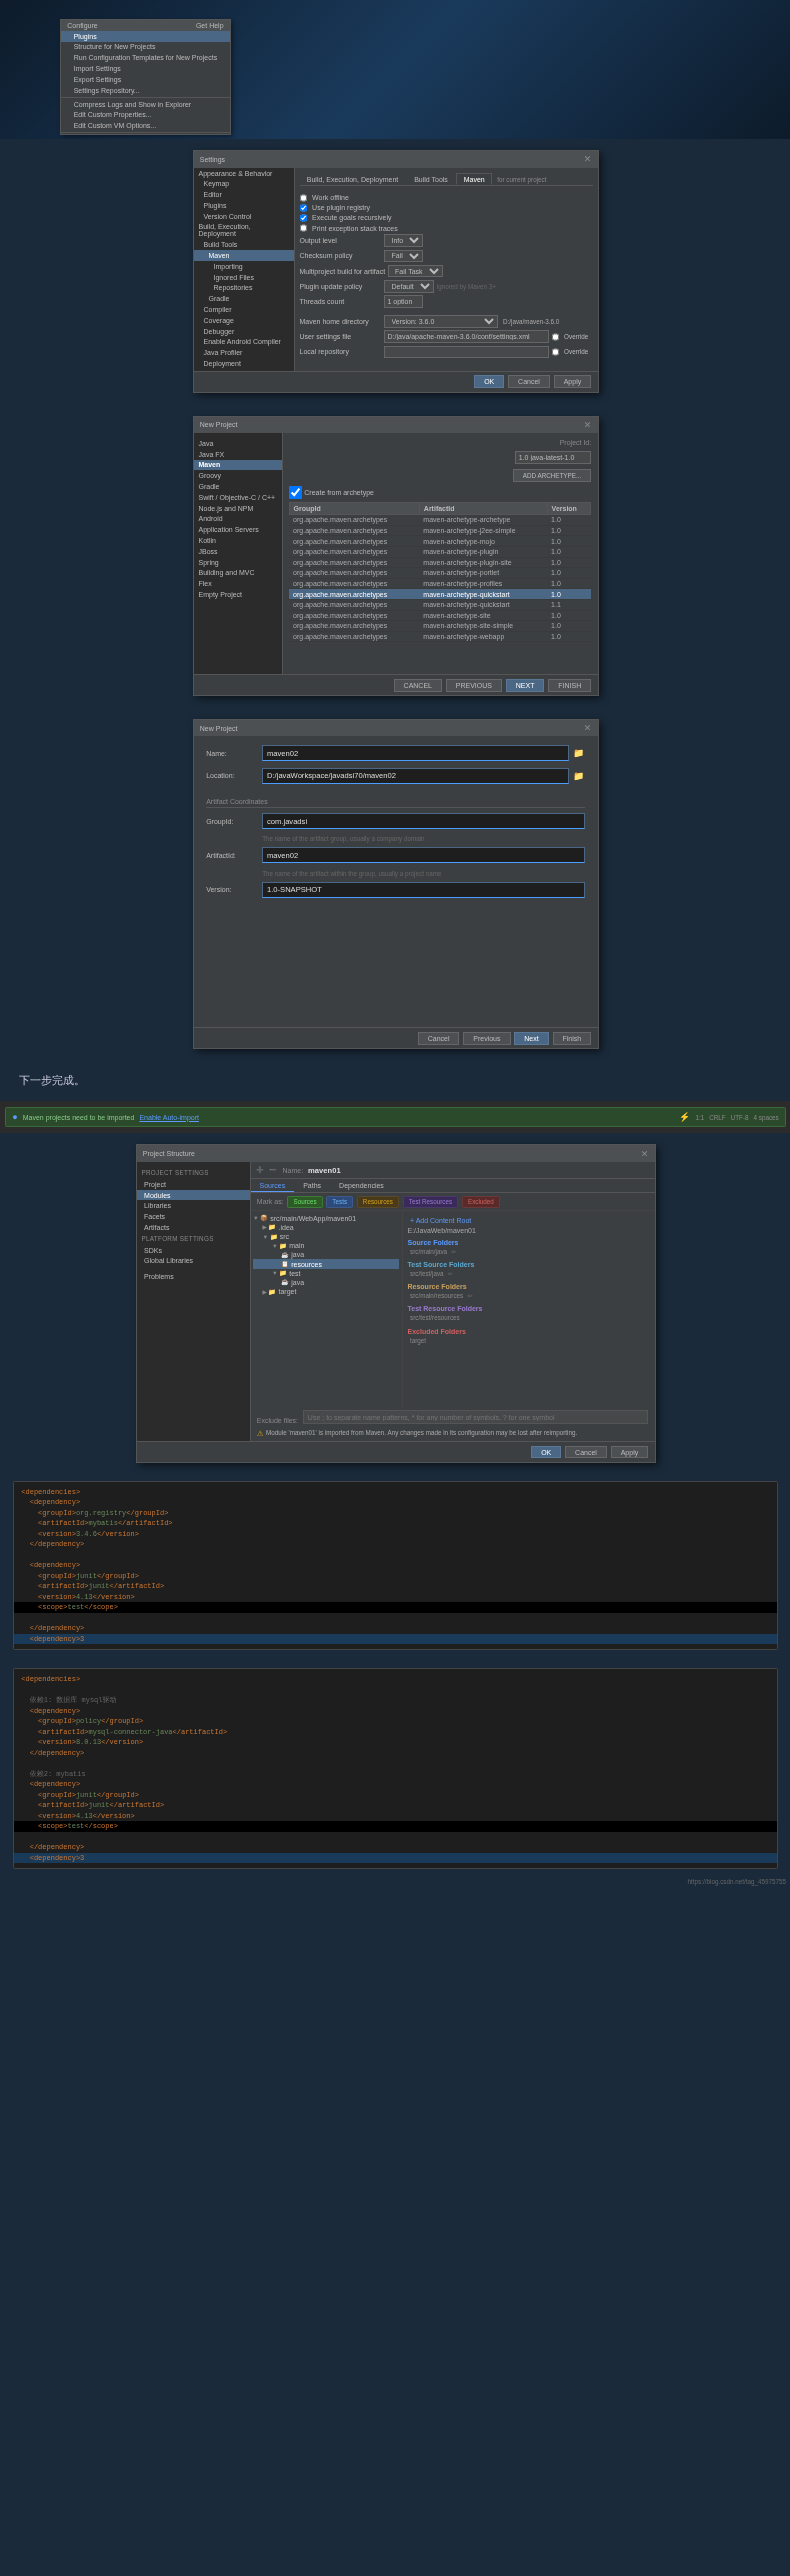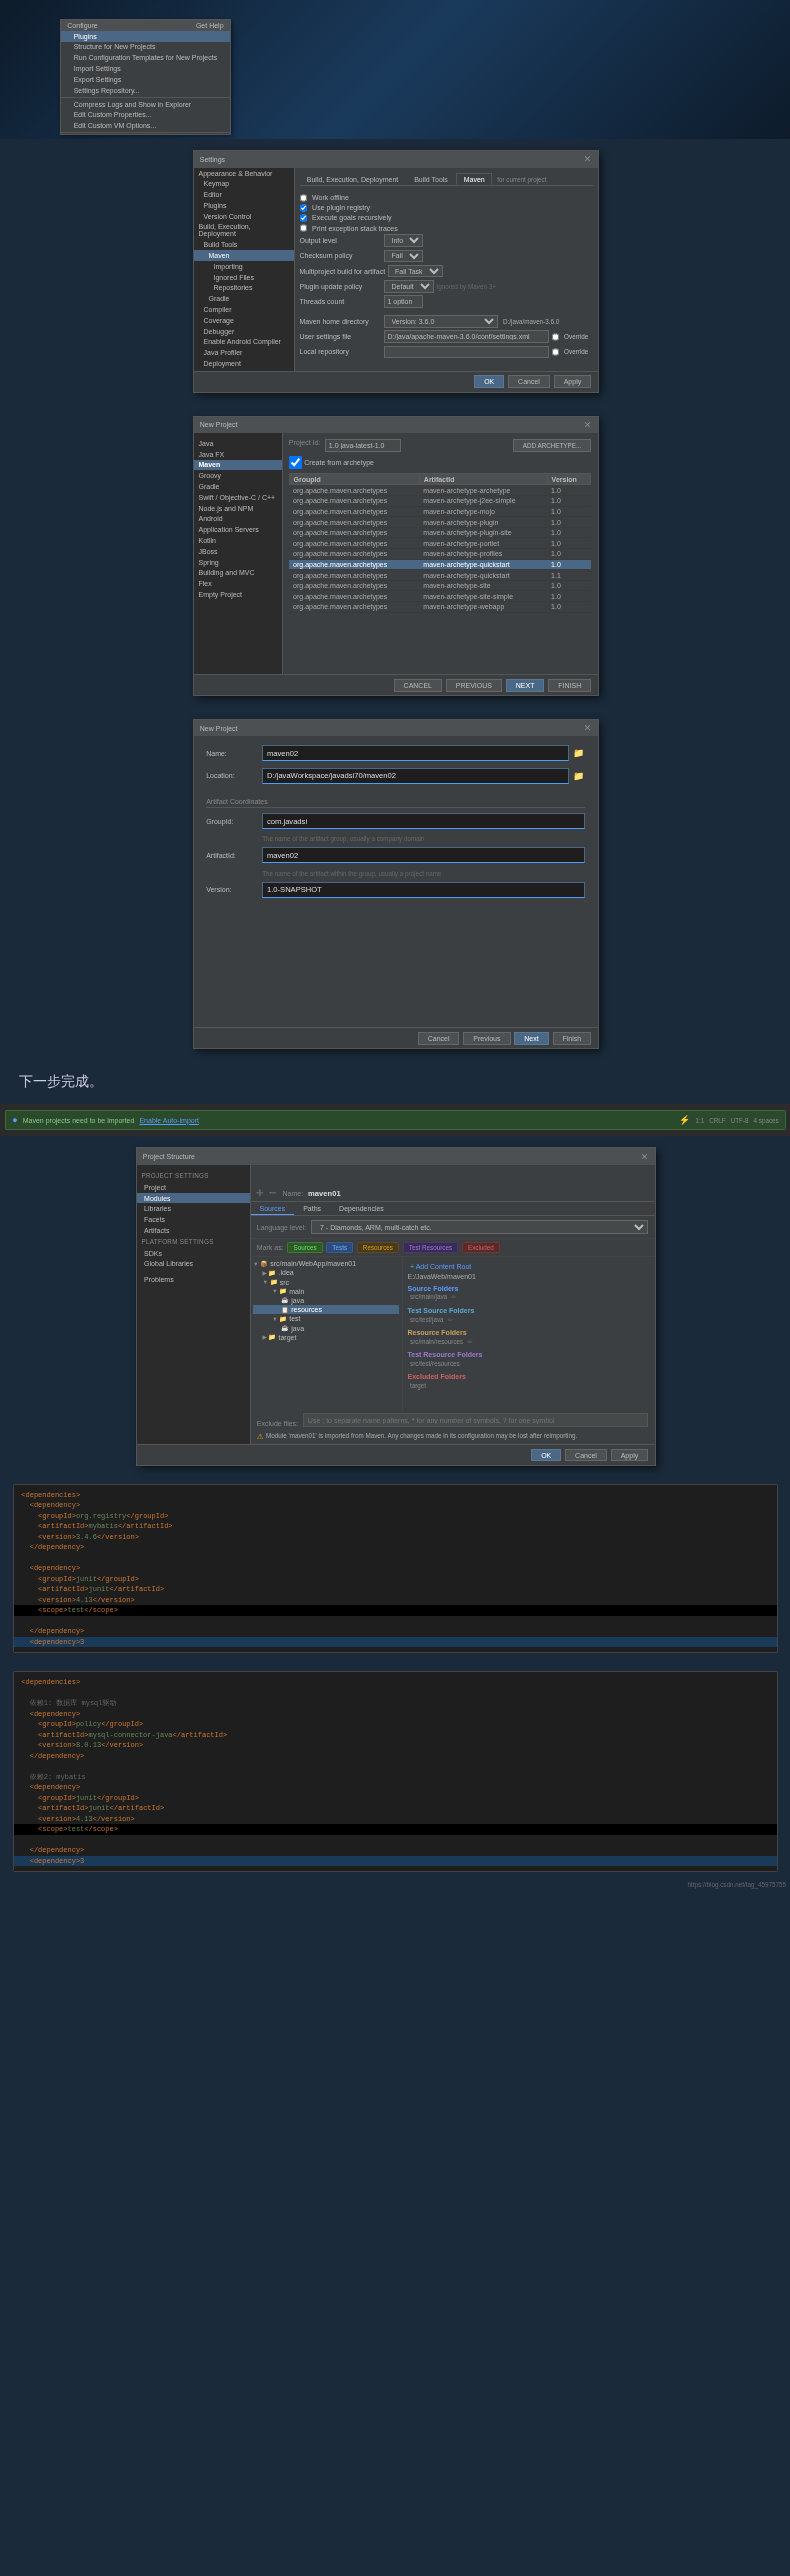--- a/index.html
+++ b/index.html
@@ -279,21 +279,21 @@
       font-size: 7px;
       color: #888;
       margin-bottom: 5px;
       padding-bottom: 2.5px;
       border-bottom: 0.6px solid #555;
     }
 
     
     .completion-text {
       padding: 12.7px 19px;
-      font-size: 14px;
+      font-size: 11px;
       color: #ccd;
     }
 
     
     .notification-bar {
       background: #2b4a2b;
       border: 0.6px solid #3a6a3a;
       margin: 2.5px 5px;
       padding: 3.8px 6.3px;
       font-size: 7px;
@@ -348,21 +348,20 @@
       flex: 1;
       display: flex;
       flex-direction: column;
     }
     .ps-name-bar {
       display: flex;
       align-items: center;
       padding: 3.8px 6.3px;
       border-bottom: 0.6px solid #555;
       gap: 5px;
-      margin-top: 20px;
     }
     .ps-name-label {
       font-size: 7px;
       color: #888;
     }
     .ps-name-value {
       font-size: 7.6px;
       color: #ddd;
       font-weight: bold;
     }
@@ -737,21 +736,21 @@
         <div class="wizard-nav-item">Application Servers</div>
         <div class="wizard-nav-item">Kotlin</div>
         <div class="wizard-nav-item">JBoss</div>
         <div class="wizard-nav-item">Spring</div>
         <div class="wizard-nav-item">Building and MVC</div>
         <div class="wizard-nav-item">Flex</div>
         <div class="wizard-nav-item">Empty Project</div>
       </div>
 
       <div class="wizard-right">
-        <div style="display:flex; align-items:flex-start; margin-bottom:3.8px; gap:5px;">
+        <div style="display:flex; align-items:flex-end; margin-bottom:3.8px; gap:5px;flex-direction:column;">
           <span style="font-size:7px; color:#888;">Project Id:</span>
           <input type="text" class="form-input" style="width: 76px;" value="1.0 java-latest-1.0">
           <button class="btn" style="font-size:6.3px; margin-left:auto;">ADD ARCHETYPE...</button>
         </div>
         <div style="display:flex; align-items:center; margin-bottom:3.8px; gap:2.5px;">
           <input type="checkbox" checked="" style="">
           <span style="font-size:7px; color:#bbb;">Create from archetype</span>
         </div>
 
         <div style="flex:1; overflow-y:auto;">
@@ -927,26 +926,20 @@
           <span style="font-size:6.3px; color:#666; cursor:pointer;">➕</span>
           <span style="font-size:6.3px; color:#666; cursor:pointer;">➖</span>
           <span class="ps-name-label">Name:</span>
           <span class="ps-name-value">maven01</span>
         </div>
         <div class="ps-tabs">
           <div class="ps-tab active">Sources</div>
           <div class="ps-tab">Paths</div>
           <div class="ps-tab">Dependencies</div>
         </div>
-        <div class="ps-lang-row">
-          <span class="ps-lang-label">Language level:</span>
-          <select class="ps-lang-select">
-            <option>7 - Diamonds, ARM, multi-catch etc.</option>
-          </select>
-        </div>
         <div class="mark-as-bar">
           <span class="mark-label">Mark as:</span>
           <button class="mark-btn active-sources">Sources</button>
           <button class="mark-btn active-tests">Tests</button>
           <button class="mark-btn active-resources">Resources</button>
           <button class="mark-btn active-test-resources">Test Resources</button>
           <button class="mark-btn active-excluded">Excluded</button>
         </div>
         <div class="ps-content">
 

